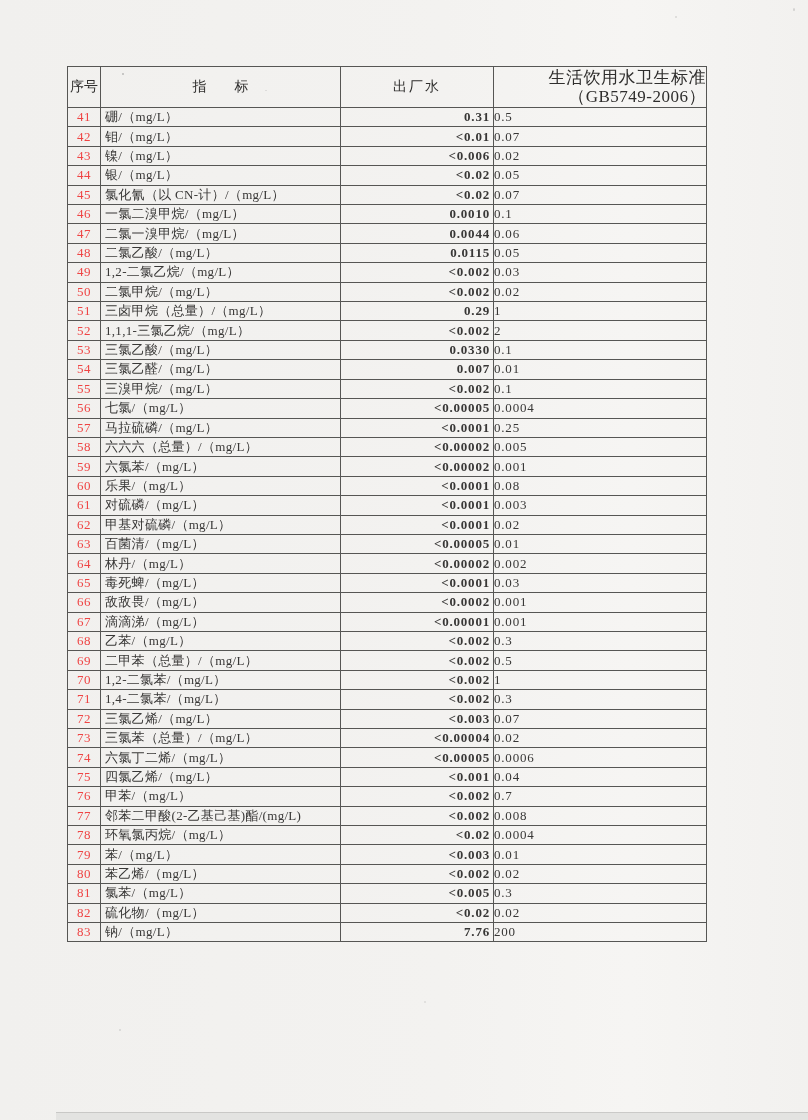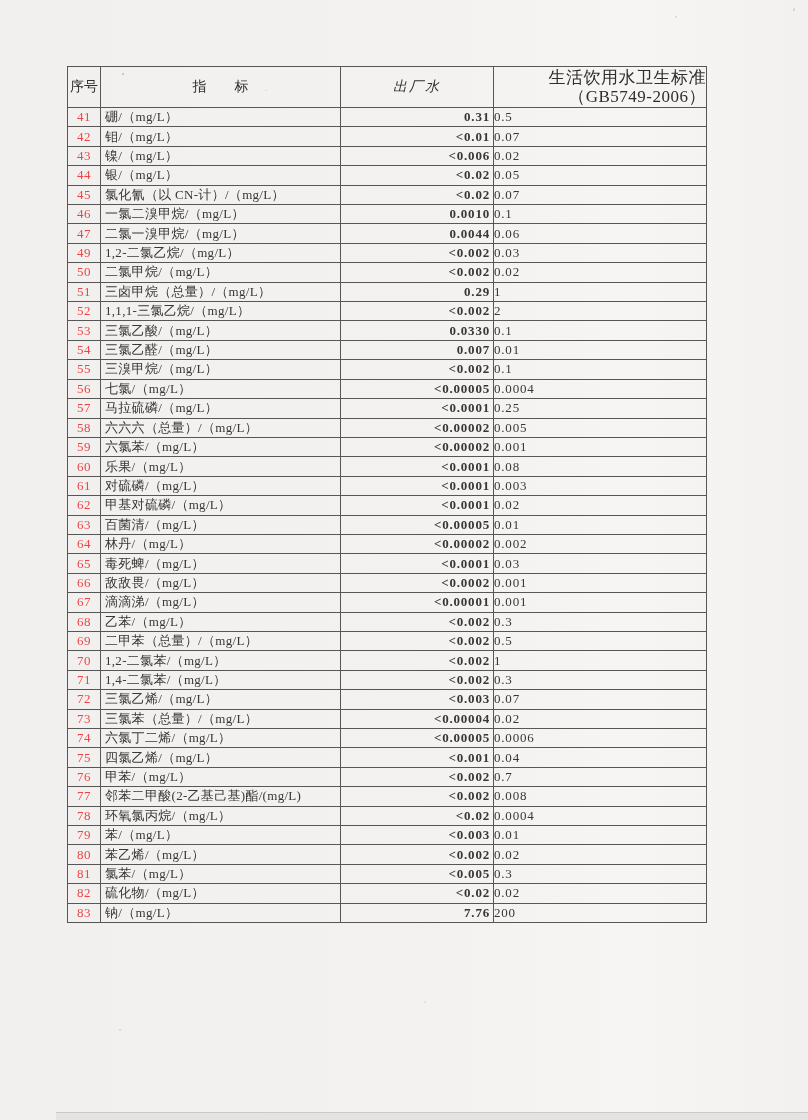--- a/index.html
+++ b/index.html
@@ -68,21 +68,21 @@
     text-align: center;
     vertical-align: middle;
     color: #2f2e2d;
   }
   thead th .std-line {
     line-height: 19px;
     font-size: 17px;
     letter-spacing: 0.5px;
     text-align: right;
   }
-  thead th.h-out { letter-spacing: 2px; font-style: italic; }
+  thead th.h-out { letter-spacing: 2px; }
 
   tbody td {
     height: 18.42px;
     font-size: 13px;
     line-height: 18px;
     vertical-align: middle;
     color: #383736;
   }
   tbody td.c-no {
     text-align: center;
@@ -172,20 +172,26 @@
         <td class="c-out">0.0010</td>
         <td class="c-std">0.1</td>
       </tr>
       <tr>
         <td class="c-no">47</td>
         <td class="c-ind">二氯一溴甲烷/（mg/L）</td>
         <td class="c-out">0.0044</td>
         <td class="c-std">0.06</td>
       </tr>
       <tr>
+        <td class="c-no">48</td>
+        <td class="c-ind">二氯乙酸/（mg/L）</td>
+        <td class="c-out">0.0115</td>
+        <td class="c-std">0.05</td>
+      </tr>
+      <tr>
         <td class="c-no">49</td>
         <td class="c-ind">1,2-二氯乙烷/（mg/L）</td>
         <td class="c-out">&lt;0.002</td>
         <td class="c-std">0.03</td>
       </tr>
       <tr>
         <td class="c-no">50</td>
         <td class="c-ind">二氯甲烷/（mg/L）</td>
         <td class="c-out">&lt;0.002</td>
         <td class="c-std">0.02</td>

